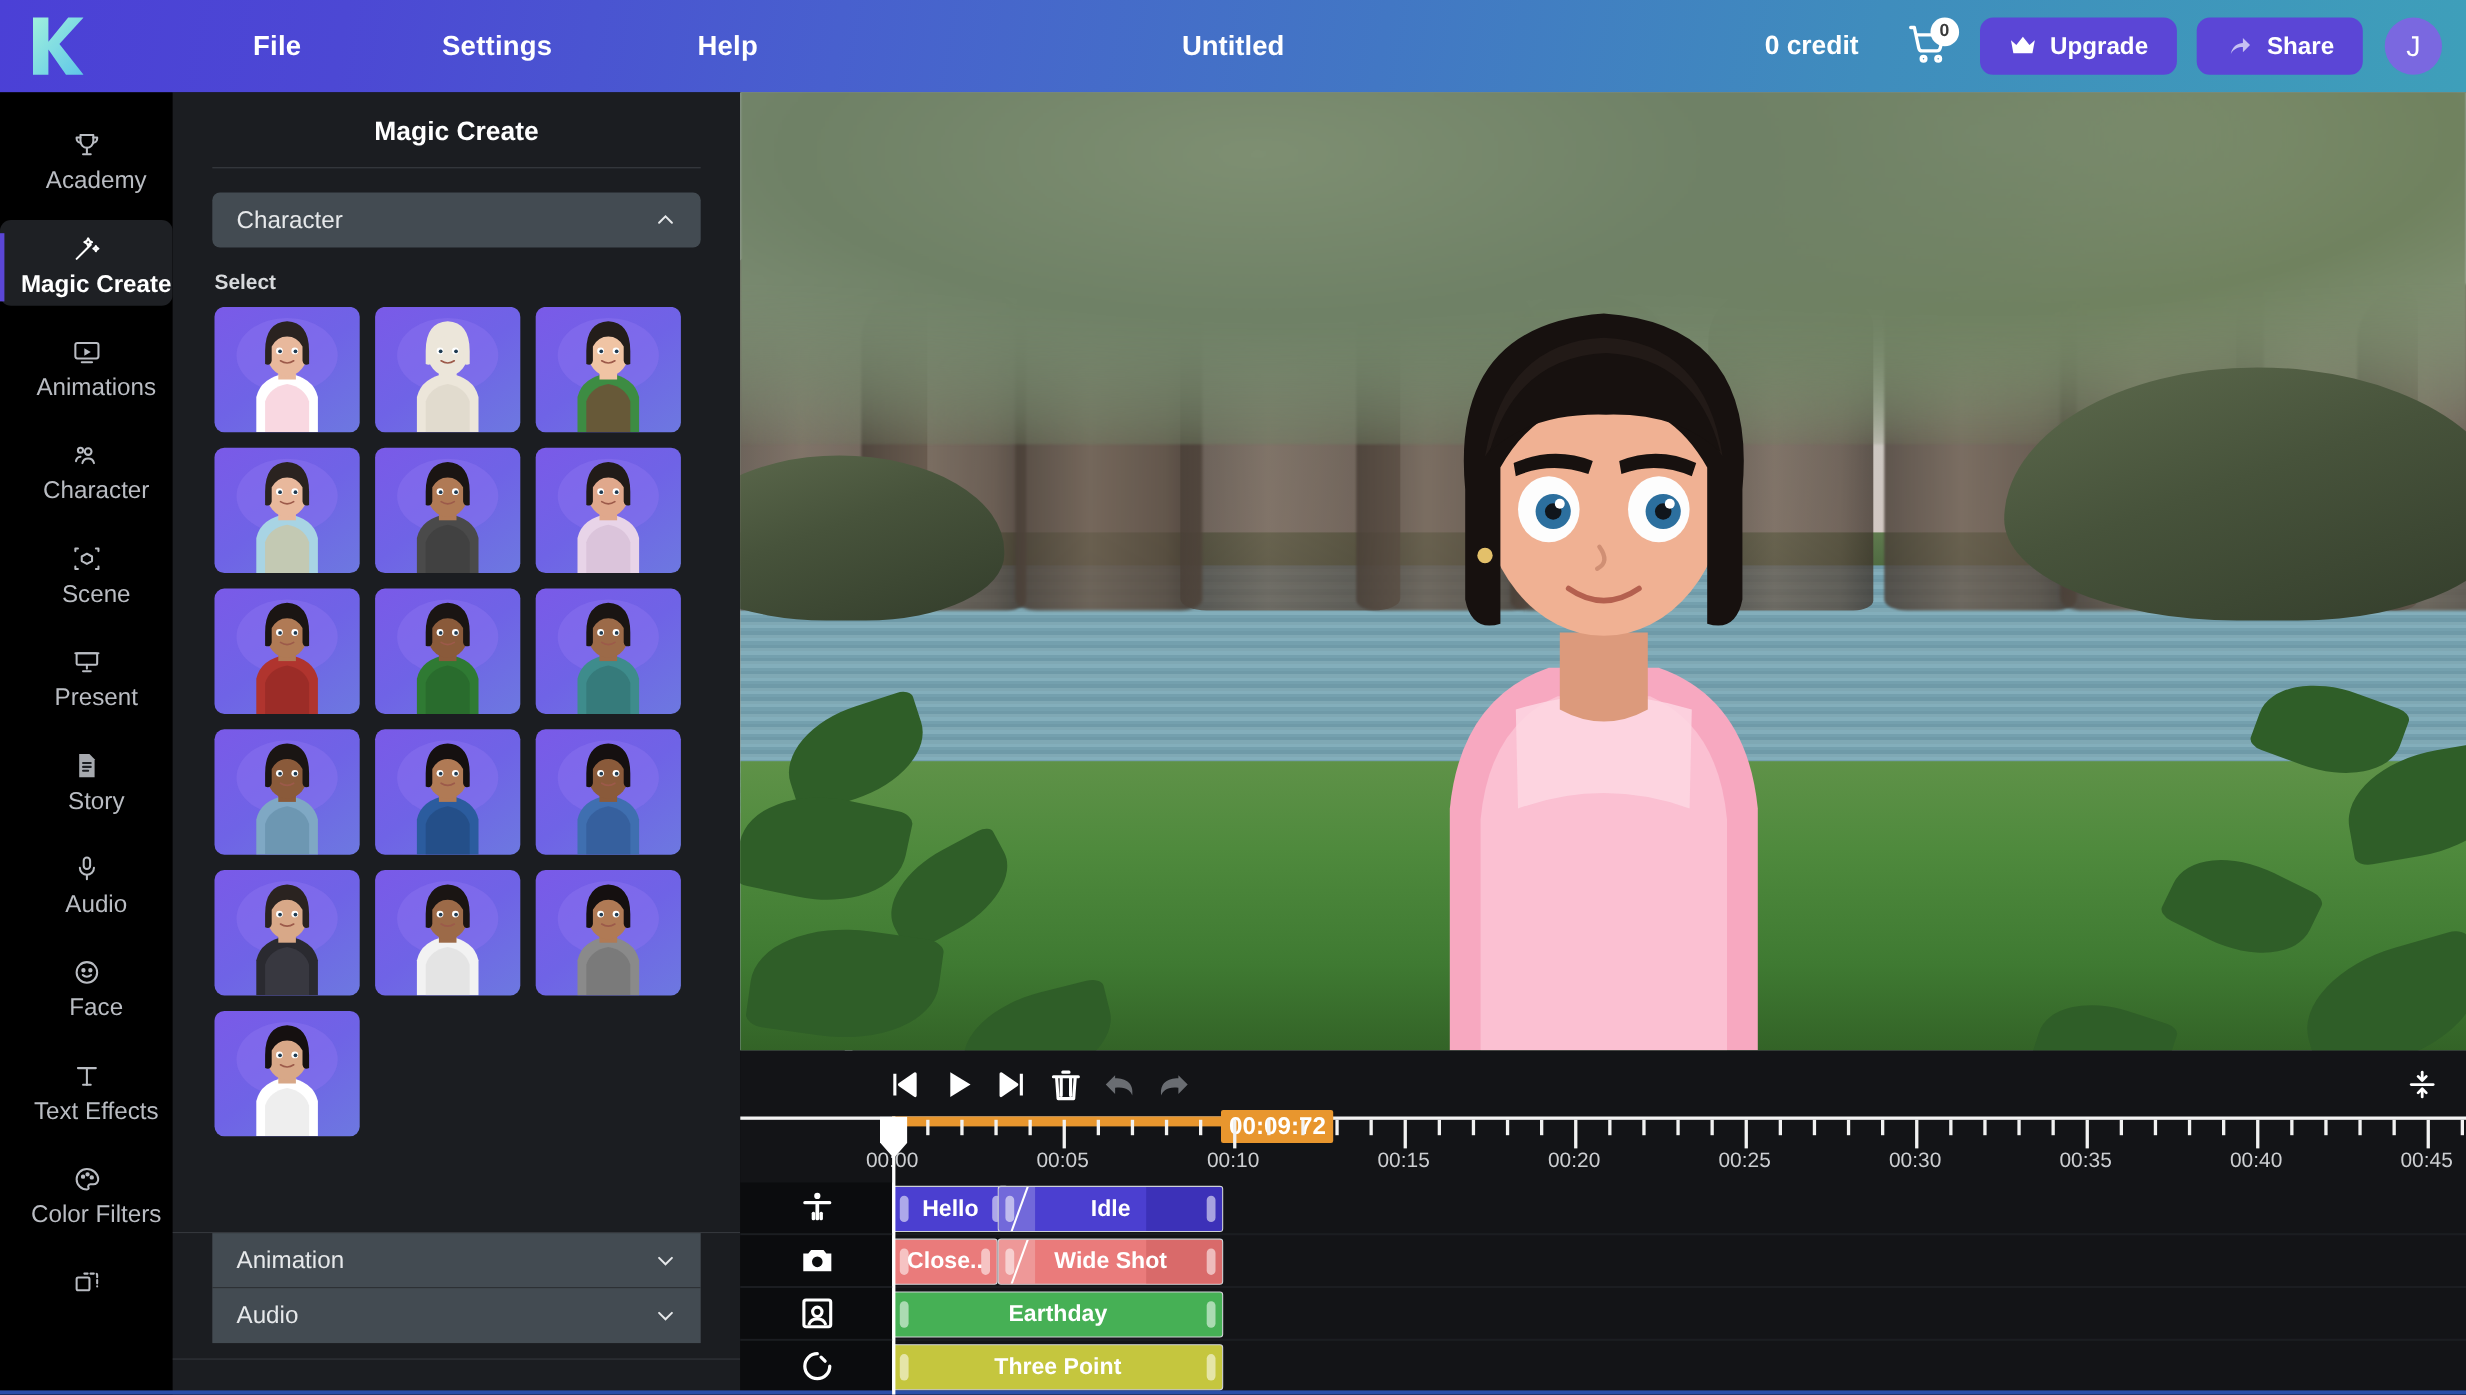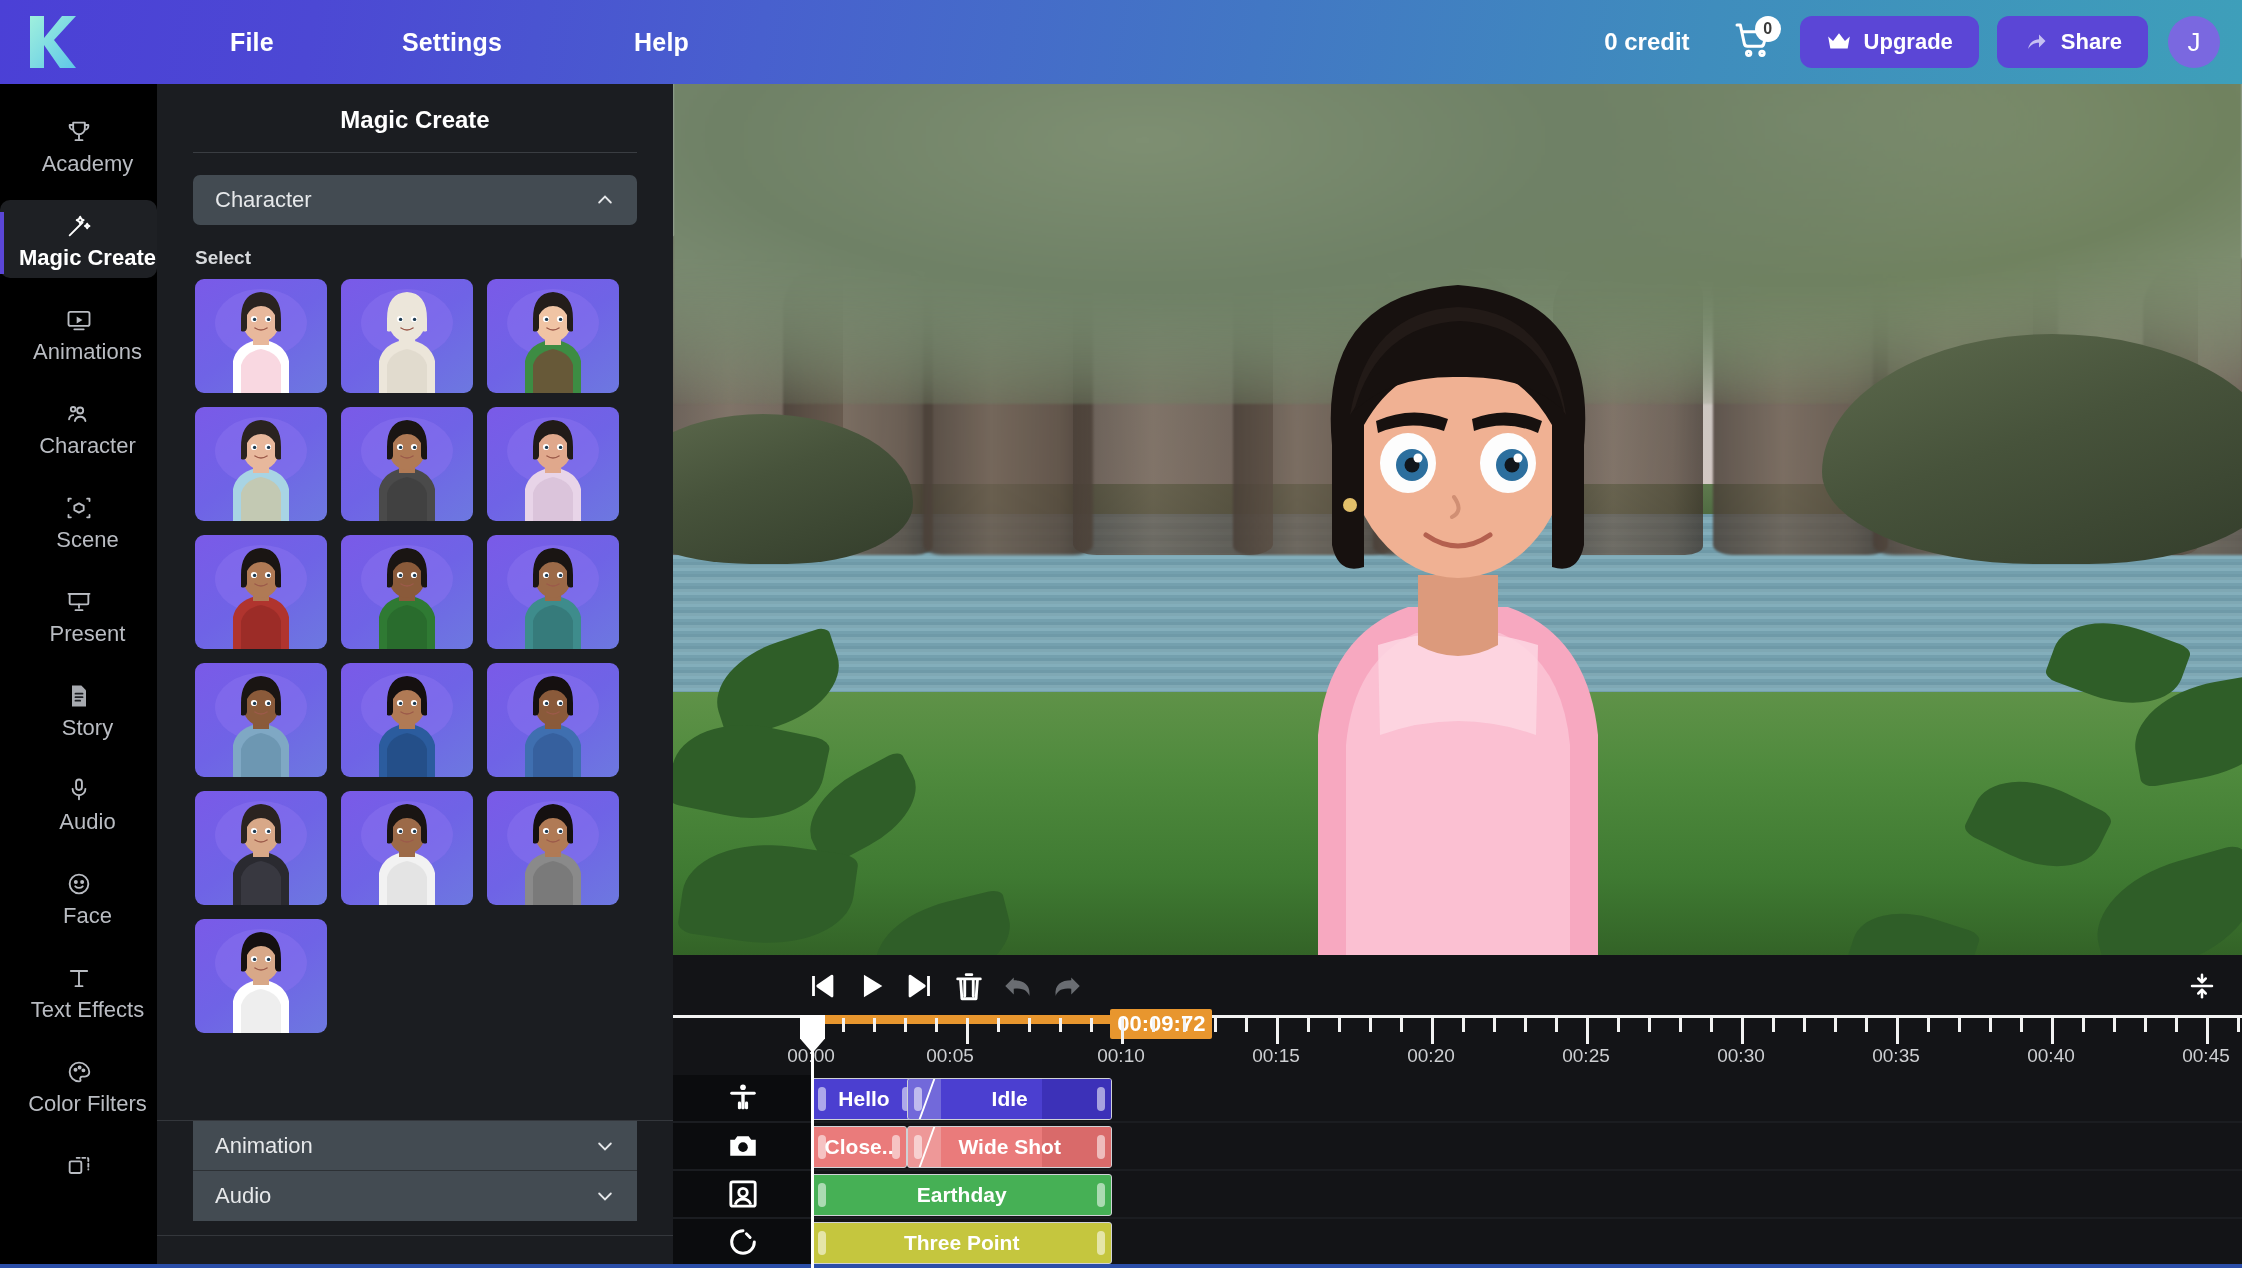--- a/index.html
+++ b/index.html
@@ -203,20 +203,21 @@
         </linearGradient>
           </defs>
         <path d="M6 2 L20 2 L20 24 L38 2 L52 2 L30 26 L52 54 L36 54 L20 31 L20 54 L6 54 Z" fill="url(#lg)"></path>
       </svg>
     </div>
 
     <div class="menu-item" id="menu-file">File</div>
     <div class="menu-item" id="menu-settings">Settings</div>
     <div class="menu-item" id="menu-help">Help</div>
 
+    <div id="doc-title">Untitled</div>
 
     <div id="top-right">
       <div id="credit-text">0 credit</div>
 
       <div id="cart-wrap">
         <svg width="40" height="40" viewBox="0 0 24 24" fill="none" stroke="#fff" stroke-width="1.8" stroke-linecap="round" stroke-linejoin="round">
           <path d="M3 3h2l2.4 11.2a2 2 0 0 0 2 1.6h7.7a2 2 0 0 0 2-1.6L21 7H6"></path>
           <circle cx="10" cy="20" r="1.3"></circle>
             <circle cx="18" cy="20" r="1.3"></circle>
         </svg>
@@ -760,21 +761,21 @@
       <div id="ruler-line"></div>
       <div id="range-bar" style="left: 138px; width: 301.32px;"></div>
       <div id="time-chip" style="left: 437.32px;">00:09:72</div>
     <div class="tick major" style="left: 138px;"></div>
         <div class="tick-label" style="left: 138px;">00:00</div>
         <div class="tick minor" style="left: 169px;"></div>
         <div class="tick minor" style="left: 200px;"></div>
         <div class="tick minor" style="left: 231px;"></div>
         <div class="tick minor" style="left: 262px;"></div>
         <div class="tick major" style="left: 293px;"></div>
-        <div class="tick-label" style="left: 277px;">00:05</div>
+        <div class="tick-label" style="left: 293px;">00:05</div>
         <div class="tick minor" style="left: 324px;"></div>
         <div class="tick minor" style="left: 355px;"></div>
         <div class="tick minor" style="left: 386px;"></div>
         <div class="tick minor" style="left: 417px;"></div>
         <div class="tick major" style="left: 448px;"></div>
         <div class="tick-label" style="left: 448px;">00:10</div>
         <div class="tick minor" style="left: 479px;"></div>
         <div class="tick minor" style="left: 510px;"></div>
         <div class="tick minor" style="left: 541px;"></div>
         <div class="tick minor" style="left: 572px;"></div>

